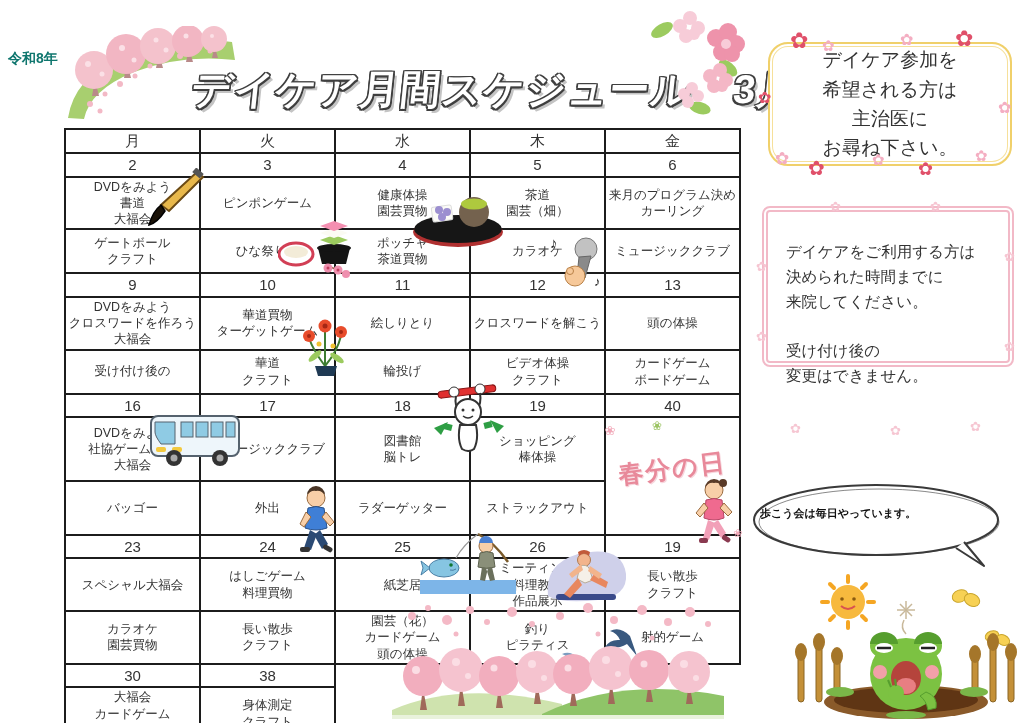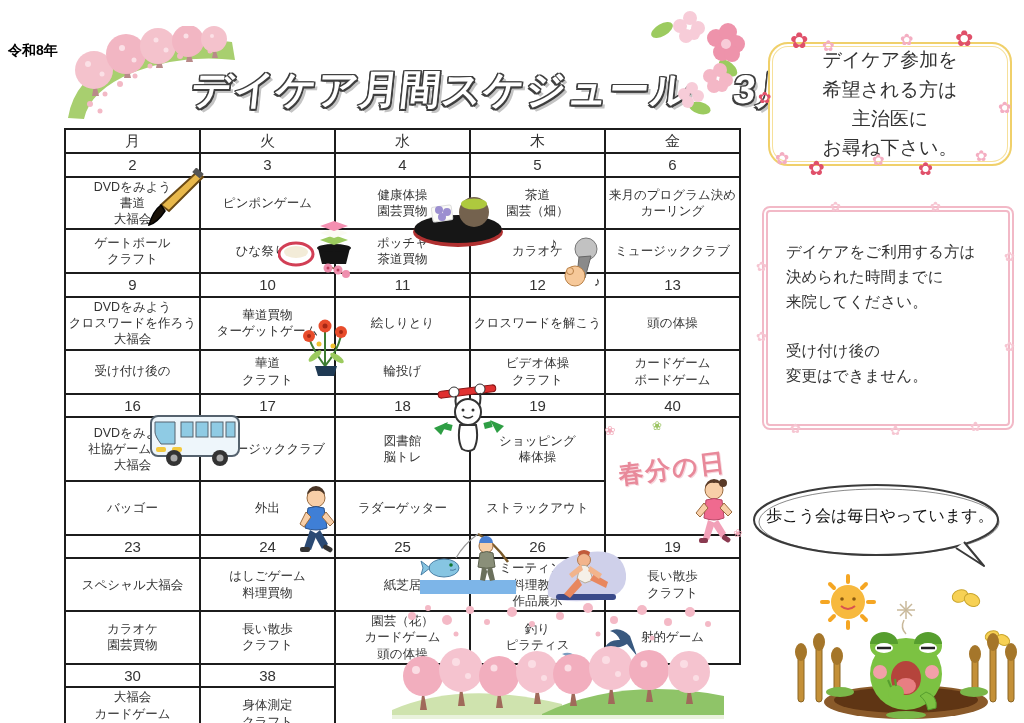--- a/index.html
+++ b/index.html
@@ -1,20 +1,20 @@
 <!DOCTYPE html>
 <html><head>
 <meta charset="utf-8">
 <style>
   html,body{margin:0;padding:0}
   body{width:1024px;height:723px;position:relative;background:#fff;overflow:hidden;
        font-family:"Liberation Sans","DejaVu Sans",sans-serif;color:#2b2b2b}
   .abs{position:absolute}
 
-  .era{left:8px;top:42px;font-size:14px;font-weight:bold;color:#000000}
+  .era{left:8px;top:50px;font-size:14px;font-weight:bold;color:#0f766e}
 
   .title{left:192px;top:62px;margin:0;font-size:40px;font-weight:bold;white-space:nowrap;
          color:#fff;transform:skewX(-6deg);letter-spacing:1px;
          text-shadow:-1.5px -1.5px 0 #3f3f3f,1.5px -1.5px 0 #3f3f3f,-1.5px 1.5px 0 #3f3f3f,
                      1.5px 1.5px 0 #3f3f3f,0 -1.5px 0 #3f3f3f,0 1.5px 0 #3f3f3f,
                      -1.5px 0 0 #3f3f3f,1.5px 0 0 #3f3f3f,4px 4px 0 #c4c4c4}
 
   table.calendar{position:absolute;left:64px;top:128px;border-collapse:collapse;table-layout:fixed}
   .calendar col{width:135px}
   .calendar td{border:2px solid #1c1c1c;text-align:center;vertical-align:middle;
@@ -30,28 +30,28 @@
                 letter-spacing:2px;transform:rotate(-7deg);
                 text-shadow:1px 1px 0 #f7d6dd}
   .petal-a{position:absolute;left:-14px;top:-12px;color:#f2a9b9;font-size:13px}
   .petal-b{position:absolute;right:-16px;bottom:-8px;color:#f2a9b9;font-size:11px}
   .petal-c{position:absolute;left:34px;top:-16px;color:#9cc464;font-size:12px}
 
   .note-yellow{left:768px;top:42px;width:240px;height:120px;border:2px solid #f0d06a;
                border-radius:20px;background:#fff;box-shadow:inset 0 0 0 2px #fff,inset 0 0 0 3px #f6e09a;
                display:flex;align-items:center;justify-content:center;text-align:center;
                font-size:19px;line-height:1.55;font-weight:500;color:#333}
-  .note-pink{left:762px;top:206px;width:252px;height:224px;border:6px double #f2b9c7;
+  .note-pink{left:762px;top:206px;width:252px;height:161px;border:6px double #f2b9c7;
              border-radius:8px;background:#fff;box-sizing:border-box;padding:28px 14px 10px 18px;
              font-size:15.5px;line-height:1.6;font-weight:500;color:#333}
   .flower{position:absolute;line-height:1;pointer-events:none}
 
   .bubble{left:748px;top:480px;width:266px;height:92px}
-  .bubble-text{position:absolute;left:12px;top:26px;width:240px;text-align:center;
-               font-size:16px;font-weight:normal;color:#111}
+  .bubble-text{position:absolute;left:12px;top:26px;width:240px;text-align:left;
+               font-size:11px;font-weight:bold;color:#111}
 </style>
 </head>
 <body>
 
 <div class="page">
 
   <div class="abs era">令和8年</div>
 
   <svg class="abs" style="left:60px;top:26px" width="200" height="94" viewBox="0 0 200 94">
     <path d="M8,92 Q14,52 60,32 Q120,8 172,16 L175,34 Q122,28 74,46 Q30,64 24,93 Z" fill="#a8cf6f"></path>

